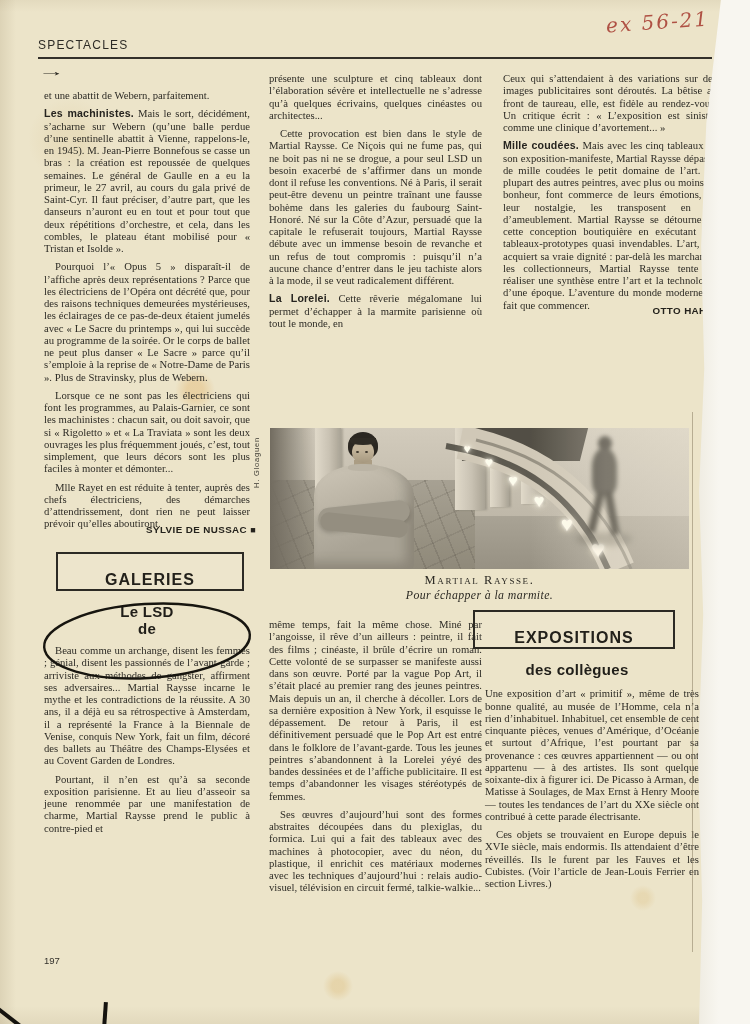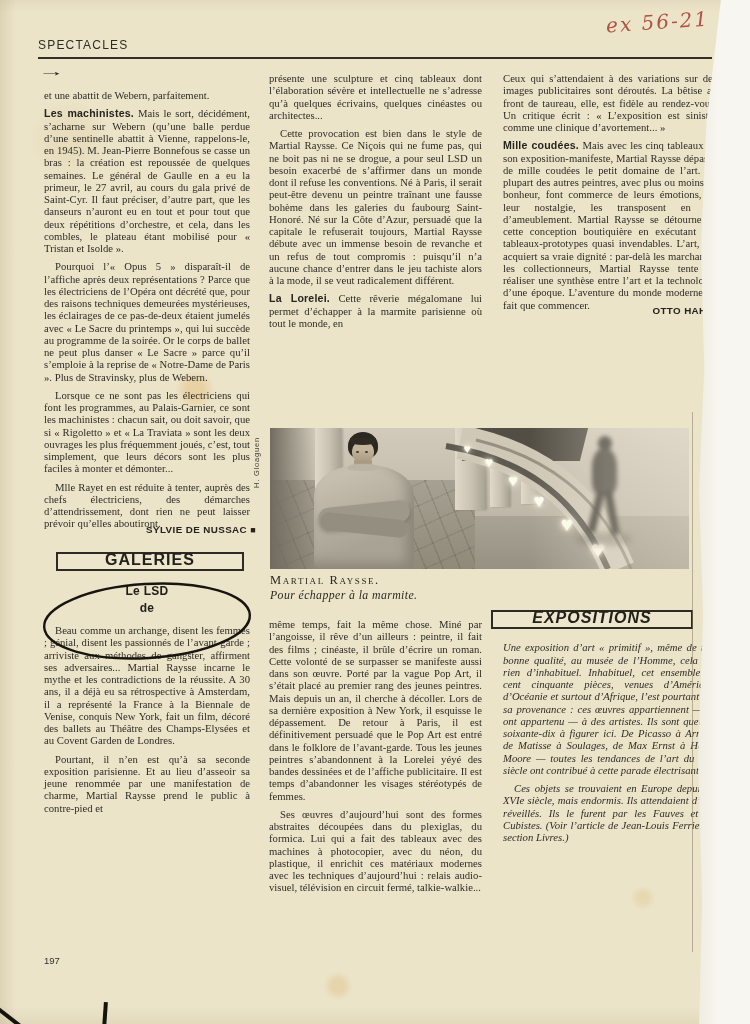--- a/index.html
+++ b/index.html
@@ -21,35 +21,35 @@
   .kicker{position:absolute;left:38px;top:38px;font-family:"Liberation Sans",sans-serif;font-size:12px;letter-spacing:1.2px;color:#2e2c26;}
   .rule{position:absolute;left:38px;top:57px;width:674px;height:2px;background:#33302a;}
   .handnote{position:absolute;left:606px;top:10px;font-family:"DejaVu Serif",serif;font-style:italic;
     font-size:20px;color:#a94236;transform:rotate(-4deg);letter-spacing:2px;opacity:.9;}
 
   .col{position:absolute;font-size:10.7px;line-height:12.25px;color:#2e2c26;hyphens:auto;}
   .c1{left:38px;top:66px;width:218px;}
   .c2a{left:263px;top:66px;width:225px;}
   .c3a{left:497px;top:66px;width:226px;}
   .c2b{left:263px;top:612px;width:225px;}
-  .c3b{left:497px;top:610px;width:226px;font-style:italic;}
+  .c3b{left:479px;top:610px;width:226px;}
 
   .bp{margin:6px;text-align:justify;text-indent:11px;}
   .lead-p{text-indent:0;}
   .lead{font-family:"Liberation Sans",sans-serif;font-weight:bold;font-size:10.6px;letter-spacing:.2px;color:#26241f;}
   .arrow-line{height:17px;}
   .cont-arrow{display:inline-block;font-weight:bold;font-size:14px;transform:scaleX(1.9);transform-origin:left center;color:#2b2923;}
   .byline{margin-top:-12px;text-align:right;font-family:"Liberation Sans",sans-serif;font-weight:bold;font-size:9.8px;letter-spacing:.4px;color:#24221c;}
   .byline .sq{font-size:9px;}
 
   .boxhead{border:2px solid #2c2a24;text-align:center;font-family:"Liberation Sans",sans-serif;
-    font-weight:bold;font-size:16px;letter-spacing:1px;color:#23211b;padding:0 0 3px;background:rgba(255,255,255,.06);}
+    font-weight:bold;font-size:16px;letter-spacing:1px;color:#23211b;padding:20px 0 3px;background:rgba(255,255,255,.06);}
   .bx1{width:184px;margin:16px 0 0 18px;}
   .bx2{width:198px;margin-left:-6px;}
-  .arttitle{text-align:center;font-family:"Liberation Sans",sans-serif;font-weight:bold;font-size:12px;line-height:17px;color:#201e19;letter-spacing:.3px;}
+  .arttitle{text-align:center;font-family:"Liberation Sans",sans-serif;font-weight:bold;font-size:15px;line-height:17px;color:#201e19;letter-spacing:.3px;}
   .t1{margin-top:12px;position:relative;z-index:2;}
   .t2{width:204px;margin:12px 0 9px -4px;}
   .ovalwrap{position:relative;height:0;z-index:3;}
   .ovalsvg{position:absolute;left:-10px;top:-4px;pointer-events:none;}
   .beau{margin-top:7px;}
 
   .pagenum{position:absolute;left:44px;top:955px;font-family:"Liberation Sans",sans-serif;font-size:9.5px;color:#33312b;}
 
   
   .photo{position:absolute;left:270px;top:428px;width:419px;height:141px;overflow:hidden;background:#b3afa3;filter:sepia(.10) contrast(.98);}
@@ -84,21 +84,21 @@
   .man-arms2{position:absolute;left:6px;top:84px;width:88px;height:18px;background:#908c80;border-radius:10px;transform:rotate(6deg);}
   .kid{position:absolute;left:314px;top:8px;width:44px;height:104px;filter:blur(2.2px);}
   .kid-head{position:absolute;left:14px;top:0;width:14px;height:15px;background:#39362e;border-radius:50%;}
   .kid-body{position:absolute;left:8px;top:13px;width:25px;height:46px;background:#45423a;border-radius:40% 40% 30% 30%;}
   .kid-leg1{position:absolute;left:8px;top:55px;width:8px;height:42px;background:#3b382f;transform:rotate(14deg);}
   .kid-leg2{position:absolute;left:24px;top:55px;width:8px;height:44px;background:#343128;transform:rotate(-10deg);}
   .kid-shadow{position:absolute;left:306px;top:104px;width:56px;height:14px;background:rgba(70,65,55,.35);border-radius:50%;filter:blur(3px);}
 
   .credit{position:absolute;left:252px;top:404px;height:84px;writing-mode:vertical-rl;transform:rotate(180deg);
     font-family:"Liberation Sans",sans-serif;font-size:7.5px;letter-spacing:.8px;color:#3c3a33;}
-  .caption{position:absolute;left:270px;top:573px;width:419px;color:#2b2923;}
+  .caption{position:absolute;left:270px;top:573px;width:419px;text-align:center;color:#2b2923;}
   .cap1{font-variant:small-caps;font-size:12.5px;letter-spacing:1.6px;}
   .cap2{font-style:italic;font-size:11.8px;letter-spacing:.4px;}
 
   .mark{position:absolute;background:#15130f;}
   .mk1{left:8px;top:998px;width:4px;height:40px;transform:rotate(-52deg);}
   .mk2{left:103px;top:1002px;width:4px;height:26px;transform:rotate(4deg);}
 </style>
 </head>
 <body>
 
@@ -202,20 +202,21 @@
   </div>
 
   <div class="col c2b">
     <p class="bp lead-p"><span>même temps, fait la même chose. Miné par l’angoisse, il rêve d’un ailleurs : peintre, il fait des films ; cinéaste, il brûle d’écrire un roman. Cette volonté de se surpasser se manifeste aussi dans son œuvre. Porté par la vague Pop Art, il s’était placé au premier rang des jeunes peintres. Mais depuis un an, il cherche à décoller. Lors de sa dernière exposition à New York, il esquisse le dépassement. De retour à Paris, il est définitivement persuadé que le Pop Art est entré dans le folklore de l’avant-garde. Tous les jeunes peintres s’abandonnent à la Lorelei yéyé des bandes dessinées et de l’affiche publicitaire. Il est temps d’abandonner les visages stéréotypés de femmes.</span></p>
     <p class="bp"><span>Ses œuvres d’aujourd’hui sont des formes abstraites découpées dans du plexiglas, du formica. Lui qui a fait des tableaux avec des machines à photocopier, avec du néon, du plastique, il enrichit ces matériaux modernes avec les techniques d’aujourd’hui : relais audio-visuel, télévision en circuit fermé, talkie-walkie...</span></p>
   </div>
 
   <div class="col c3b">
     <div class="boxhead bx2">EXPOSITIONS</div>
     <div class="arttitle t2">
+      <div>des collègues</div>
     </div>
     <p class="bp lead-p"><span>Une exposition d’art « primitif », même de très bonne qualité, au musée de l’Homme, cela n’a rien d’inhabituel. Inhabituel, cet ensemble de cent cinquante pièces, venues d’Amérique, d’Océanie et surtout d’Afrique, l’est pourtant par sa provenance : ces œuvres appartiennent — ou ont appartenu — à des artistes. Ils sont quelque soixante-dix à figurer ici. De Picasso à Arman, de Matisse à Soulages, de Max Ernst à Henry Moore — toutes les tendances de l’art du XXe siècle ont contribué à cette parade électrisante.</span></p>
     <p class="bp"><span>Ces objets se trouvaient en Europe depuis le XVIe siècle, mais endormis. Ils attendaient d’être réveillés. Ils le furent par les Fauves et les Cubistes. (Voir l’article de Jean-Louis Ferrier en section Livres.)</span></p>
   </div>
 
   <div class="pagenum">197</div>
 
   <div class="mark mk1"></div>
   <div class="mark mk2"></div>
 

